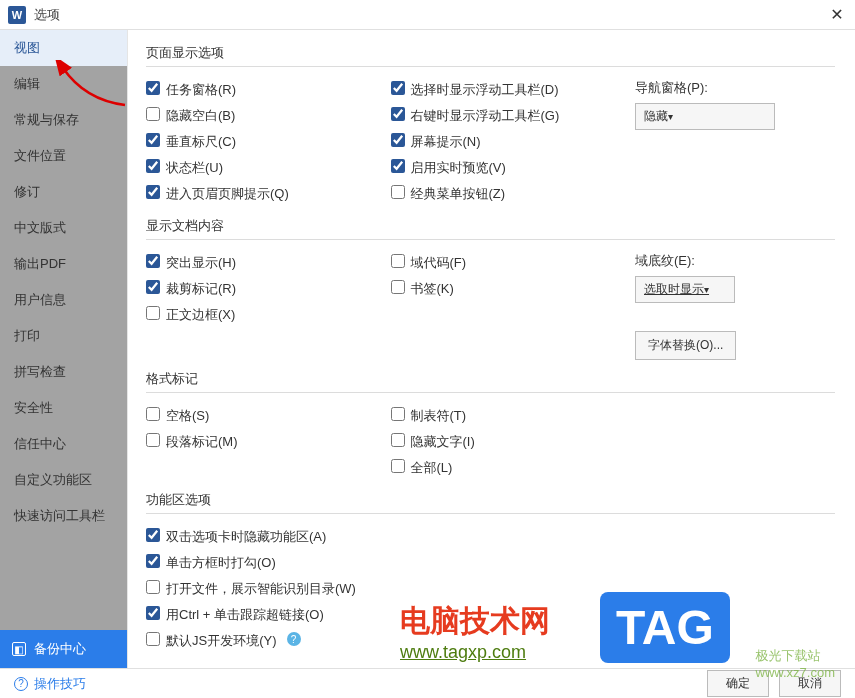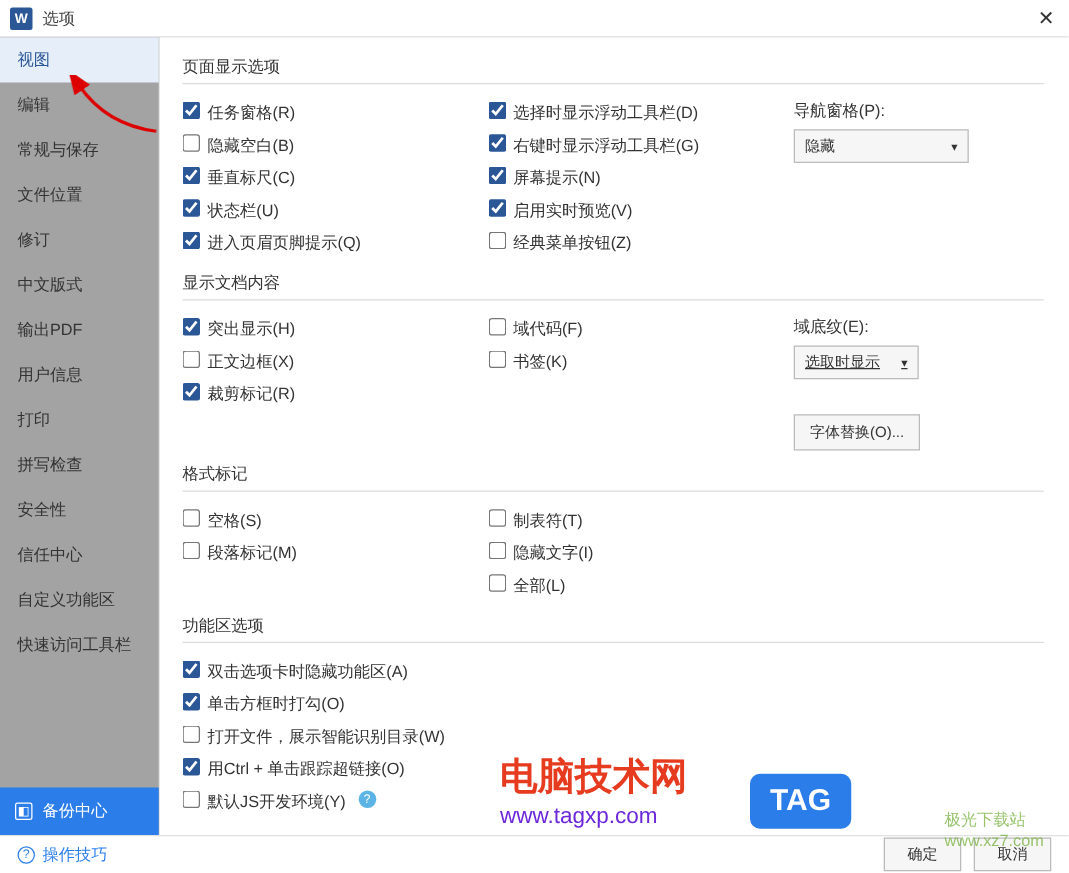--- a/index.html
+++ b/index.html
@@ -18,35 +18,35 @@
 .content { flex: 1; padding: 14px 20px 10px 18px; overflow-y: auto; }
 .section-title { font-size: 13px; color: #333; margin-bottom: 4px; }
 .section { margin-bottom: 10px; }
 .divline { border: none; border-top: 1px solid #dcdcdc; margin: 4px 0 10px 0; }
 .row { display: flex; }
 .col { flex: 1; }
 .col.right { flex: 0 0 200px; }
 .chk { display: flex; align-items: flex-start; gap: 6px; padding: 4px 0; cursor: pointer; font-size: 13px; }
 .chk input[type=checkbox] { width: 14px; height: 14px; accent-color: #2b5797; cursor: pointer; }
 .label-plain { font-size: 13px; padding: 2px 0 6px 0; display: block; }
-.dropdown { display: flex; align-items: center; justify-content: space-between; border: 1px solid #bbb; background: #f6f6f6; padding: 4px 8px; width: 140px; cursor: pointer; font-size: 12px; }
+.dropdown { display: flex; align-items: center; justify-content: flex-start; border: 1px solid #bbb; background: #f6f6f6; padding: 4px 8px; width: 140px; cursor: pointer; font-size: 12px; }
 .dropdown .arrow { font-size: 10px; }
 .btn { display: inline-block; border: 1px solid #bbb; background: #f6f6f6; padding: 5px 12px; cursor: pointer; font-size: 12px; margin-top: 28px; }
 .info-icon { display: inline-flex; width: 14px; height: 14px; border-radius: 50%; background: #5bb4e5; color: #fff; align-items: center; justify-content: center; font-size: 10px; margin-left: 4px; }
 .footer { height: 30px; border-top: 1px solid #e0e0e0; display: flex; align-items: center; padding: 0 14px; justify-content: space-between; }
 .tips-link { color: #2b7de9; display: flex; align-items: center; gap: 6px; cursor: pointer; font-size: 13px; }
 .tips-link .qicon { width: 14px; height: 14px; border: 1.5px solid #2b7de9; border-radius: 50%; display: flex; align-items: center; justify-content: center; font-size: 10px; }
 .footer-btns { display: flex; gap: 10px; margin-left: 48px; }
 .footer-btn { border: 1px solid #bbb; background: #f6f6f6; padding: 4px 18px; cursor: pointer; font-size: 12px; }
 .arrow-annotation { position: absolute; top: 60px; left: 55px; pointer-events: none; }
 .watermark1 { position: absolute; bottom: 35px; left: 400px; pointer-events: none; }
 .watermark1 .l1 { color: #e63b1f; font-size: 30px; font-weight: bold; text-align: center; }
-.watermark1 .l2 { color: #6d28d9; font-size: 18px; }
+.watermark1 .l2 { color: #4d7c0f; font-size: 18px; text-decoration: underline; }
 .watermark2 { position: absolute; bottom: 35px; left: 600px; pointer-events: none; }
-.watermark2 .tag { background: #2b7de9; color: #fff; font-size: 24px; font-weight: bold; padding: 8px 16px; border-radius: 8px; display: inline-block; }
+.watermark2 .tag { background: #2b7de9; color: #fff; font-size: 48px; font-weight: bold; padding: 8px 16px; border-radius: 8px; display: inline-block; }
 .watermark3 { position: absolute; bottom: 18px; right: 20px; color: #7fb548; font-size: 13px; pointer-events: none; opacity: 0.8; }
 </style>
 </head>
 <body>
 
 <div class="titlebar">
   <div class="app-icon">W</div>
   <div class="title">选项</div>
   <div class="close">✕</div>
 </div>
@@ -138,26 +138,26 @@
     <div class="section">
       <div class="section-title">显示文档内容</div>
       <hr class="divline">
       <div class="row">
         <div class="col">
           <label class="chk">
               <input type="checkbox" checked="" style="">
               <span>突出显示(H)</span>
             </label>
           <label class="chk">
+              <input type="checkbox" checked="" style="">
+              <span>裁剪标记(R)</span>
+            </label>
+          <label class="chk">
               <input type="checkbox" style="">
               <span>正文边框(X)</span>
-            </label>
-          <label class="chk">
-              <input type="checkbox" checked="" style="">
-              <span>裁剪标记(R)</span>
             </label>
         </div>
         <div class="col">
           <label class="chk">
               <input type="checkbox" style="">
               <span>域代码(F)</span>
             </label>
           <label class="chk">
               <input type="checkbox" style="">
               <span>书签(K)</span>

